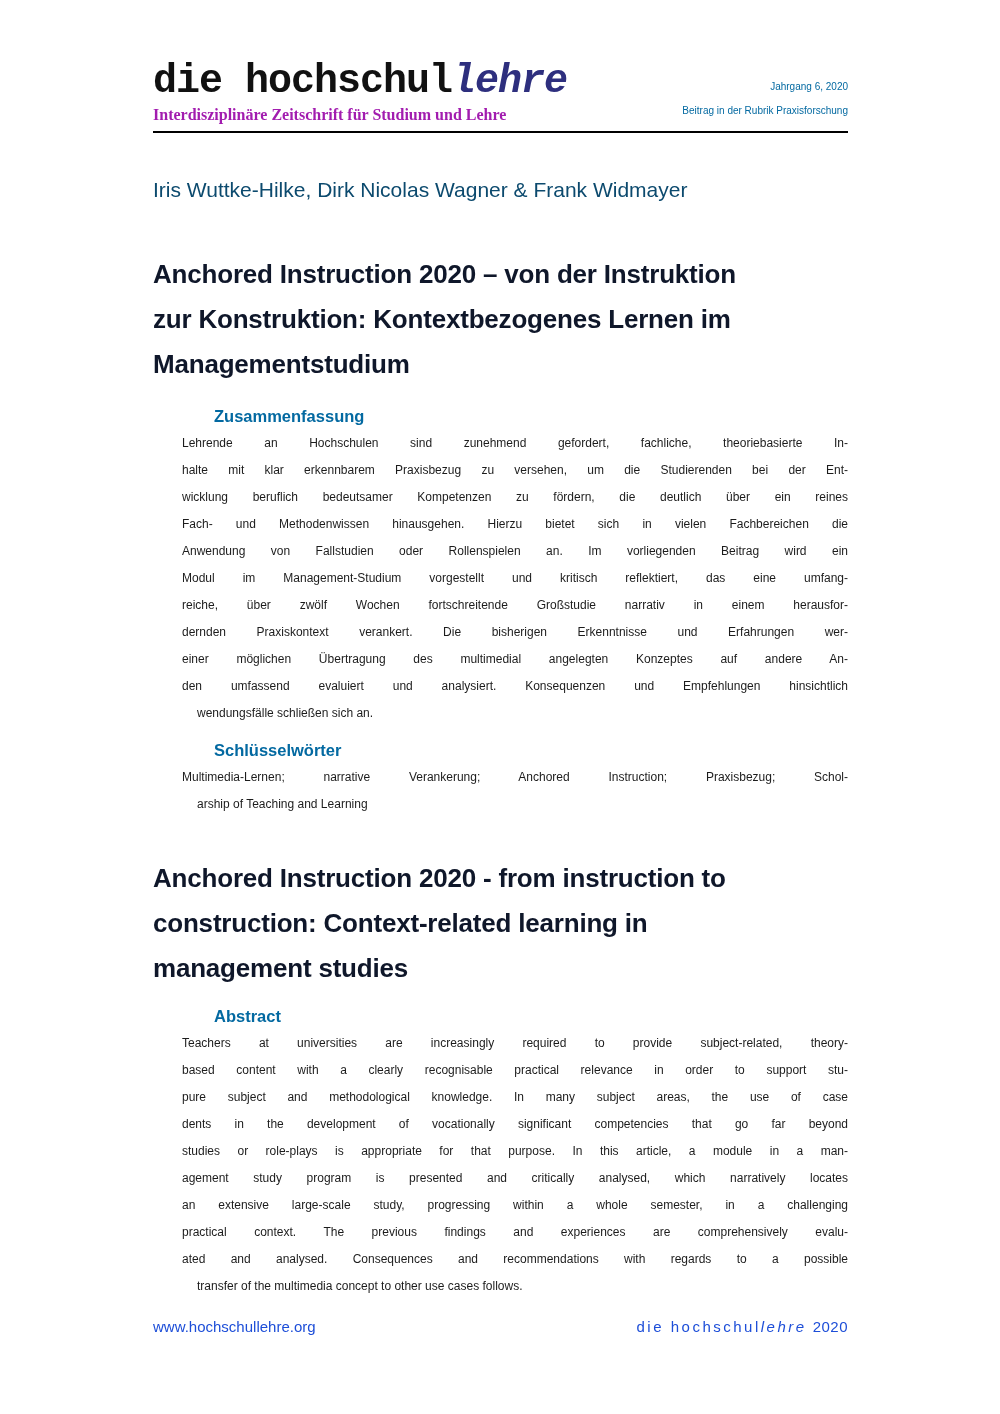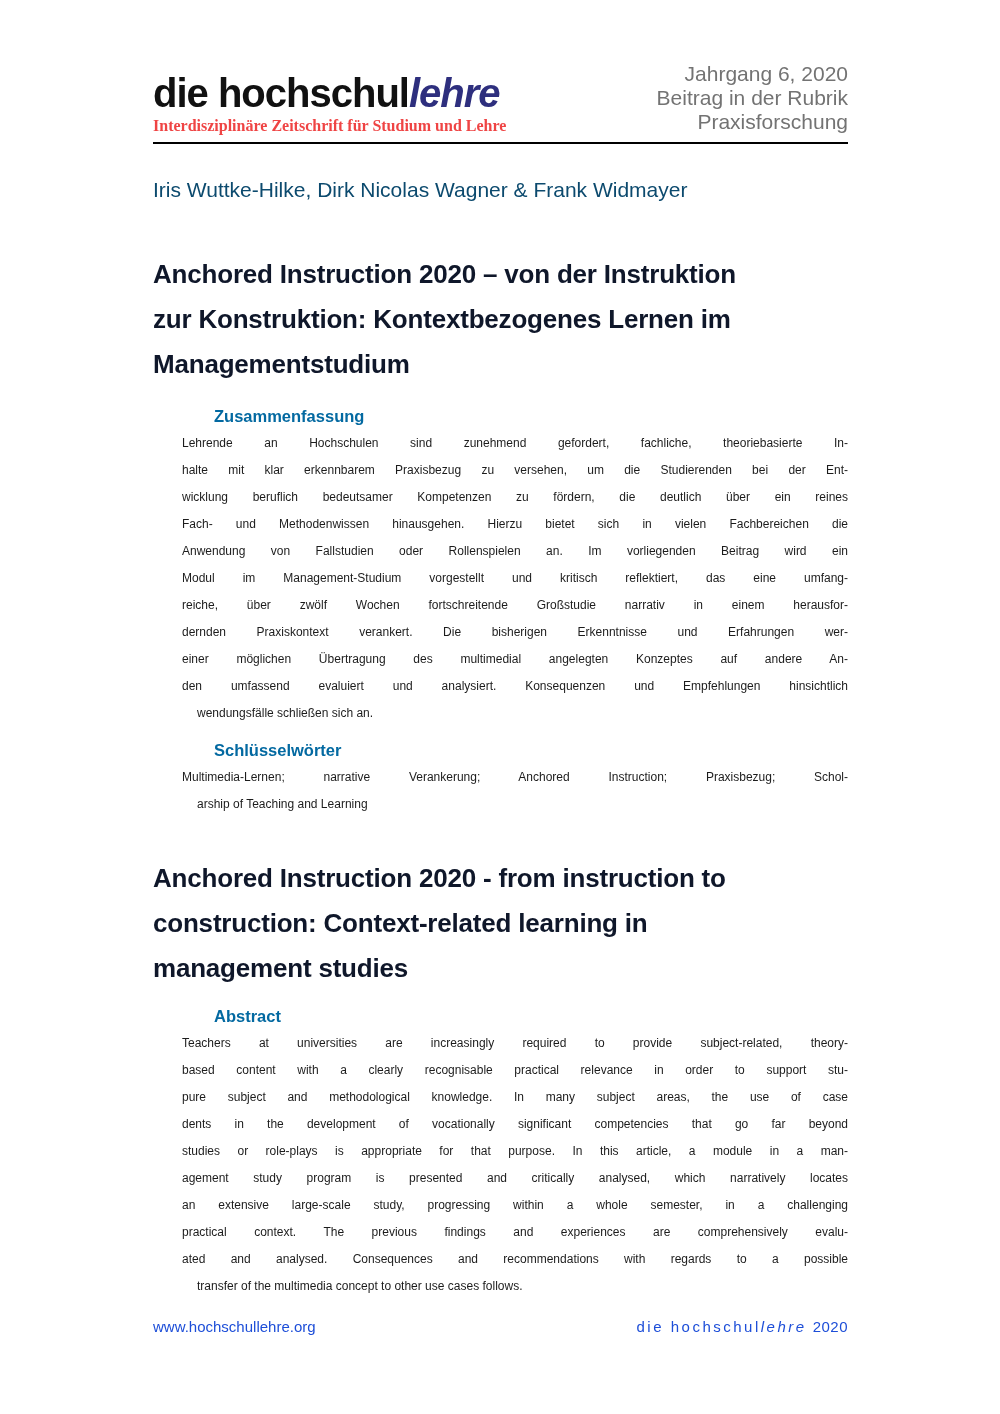--- a/index.html
+++ b/index.html
@@ -18,43 +18,43 @@
   .masthead {
     position: absolute;
     left: 153px; right: 152px; top: 62px;
   }
   .masthead-row {
     display: flex;
     justify-content: space-between;
     align-items: flex-end;
   }
   .logo-title {
-    font-family: Liberation Sans, sans-serif;
+    font-family: Liberation Mono, monospace;
     font-weight: 700;
     font-size: 40px;
     line-height: 1.0;
     letter-spacing: -1px;
     color: #111111;
     white-space: nowrap;
   }
   .logo-accent { font-style: italic; }
   .logo-subtitle {
     font-family: "Liberation Serif", serif;
     font-weight: 700;
     font-size: 16px;
     line-height: 1.2;
     margin-top: 3px;
-    color: #ef4444;
+    color: #a21caf;
     white-space: nowrap;
   }
   .issue-info {
     text-align: right;
-    font-size: 21px;
+    font-size: 10px;
     line-height: 24px;
-    color: #737373;
+    color: #0369a1;
     padding-bottom: 1px;
   }
   .masthead-rule {
     border: none;
     border-top: 2.5px solid #000000;
     margin-top: 7px;
   }
 
   
   .content {

